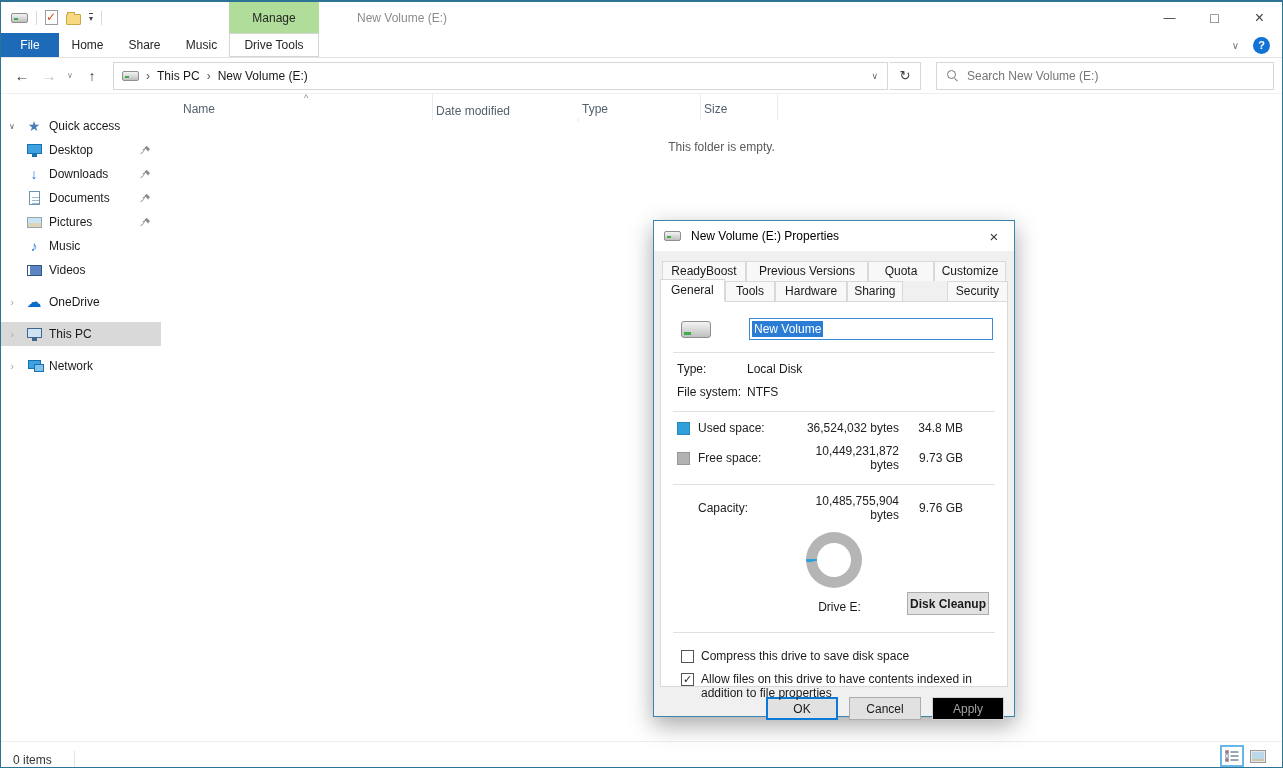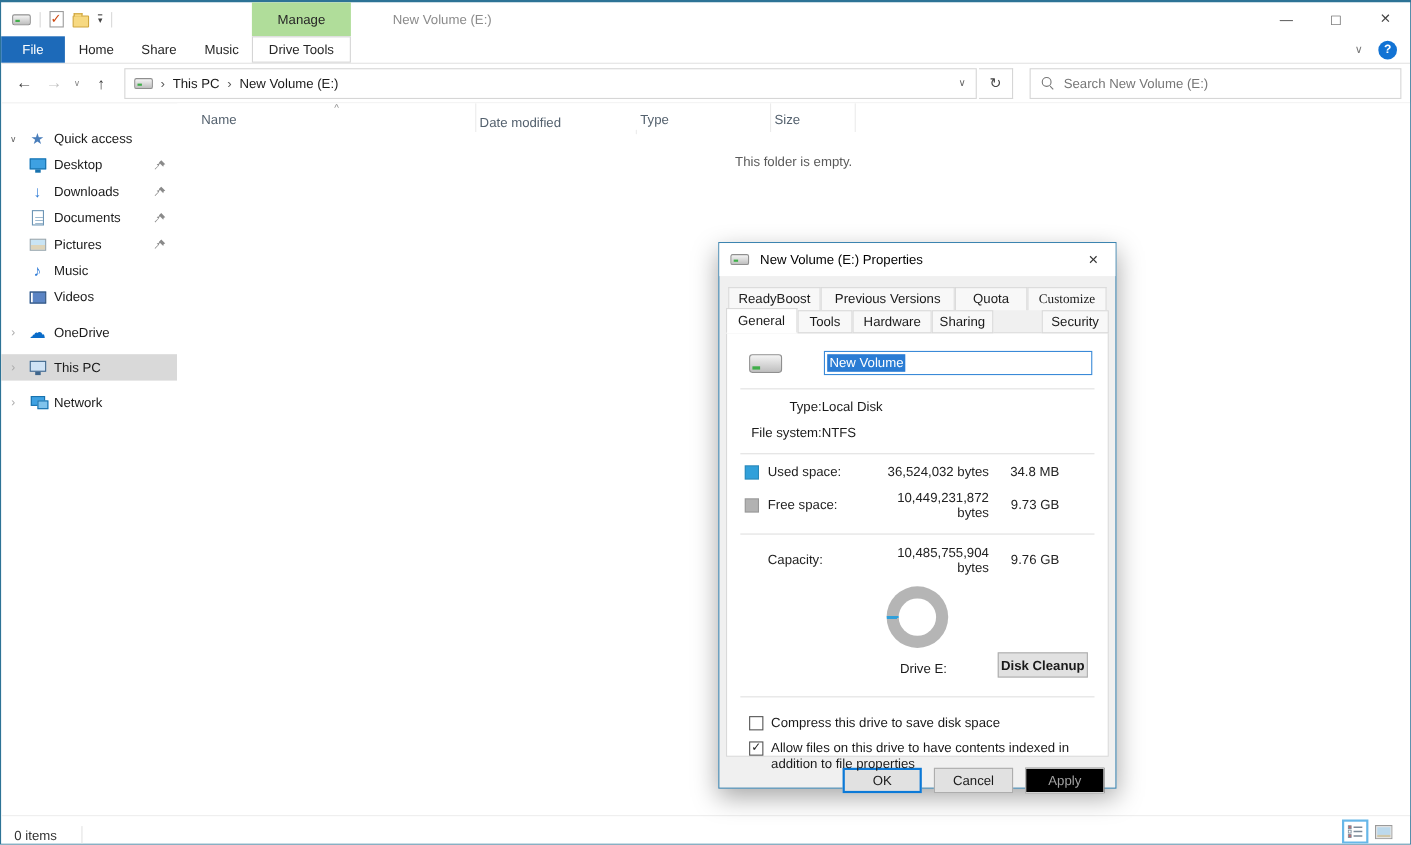--- a/index.html
+++ b/index.html
@@ -109,29 +109,29 @@
   .dlg-titlebar { height:30px; display:flex; align-items:center; padding:0 10px; background:#fff; }
   .dlg-title { margin-left:10px; color:#000; }
   .dlg-close { margin-left:auto; color:#333; font-size:15px; width:20px; text-align:center; }
   .dlg-tabs { padding:10px 6px 0 6px; }
   .trow { display:flex; }
   .trow1 { padding-left:2px; }
   .ttab { border:1px solid #d9d9d9; background:#f8f8f8; text-align:center; padding:2px 0 3px 0; color:#1a1a1a; }
   .trow1 .ttab { border-bottom:none; }
   .trow2 { position:relative; z-index:2; }
   .ttab.active { background:#fff; border-bottom:1px solid #fff; padding-top:3px; margin-top:-2px; z-index:3; }
-  .w-rb{width:84px;} .w-pv{width:122px;} .w-q{width:66px;} .w-cu{width:72px;font-family:Liberation Serif, serif;}
+  .w-rb{width:84px;} .w-pv{width:122px;} .w-q{width:66px;} .w-cu{width:72px;}
   .w-ge{width:74px;} .w-to{width:58px;} .w-ha{width:82px;} .w-sh{width:64px;} .w-se{width:70px;margin-left:44px;}
   .tab-page { position:relative; margin:-1px 6px 0 6px; background:#fff; border:1px solid #d9d9d9; height:386px; z-index:1; }
   .vol-row { display:flex; align-items:center; margin:16px 14px 0 20px; }
   .vol-input { flex:1; margin-left:38px; height:22px; border:1px solid #3a8ad8; background:#fff; display:flex; align-items:center; padding-left:2px; }
   .vol-sel { background:var(--selection_blue); color:#fff; padding:1px 2px; }
   .hr { border-top:1px solid #e0e0e0; margin:12px 12px 0 12px; }
   .frow { display:flex; margin:9px 14px 0 16px; }
-  .frow .fl { width:70px; color:#1a1a1a;text-align:right; }
+  .frow .fl { width:70px; color:#1a1a1a; }
   .frow .fv { color:#1a1a1a; }
   .sprow { display:flex; align-items:center; margin:9px 14px 0 16px; }
   .swatch { width:13px; height:13px; margin-right:8px; border:1px solid rgba(0,0,0,.15); }
   .sw-used { background:var(--used_space); }
   .sw-free { background:var(--free_space); }
   .sprow .sl { width:86px; }
   .sprow .bytes { flex:1; text-align:right; }
   .sprow .hsize { width:64px; text-align:right; margin-right:30px; }
   .sprow.cap { margin-left:37px; }
   .donut { width:56px; height:56px; border-radius:50%; margin:10px auto 0 auto; position:relative;

